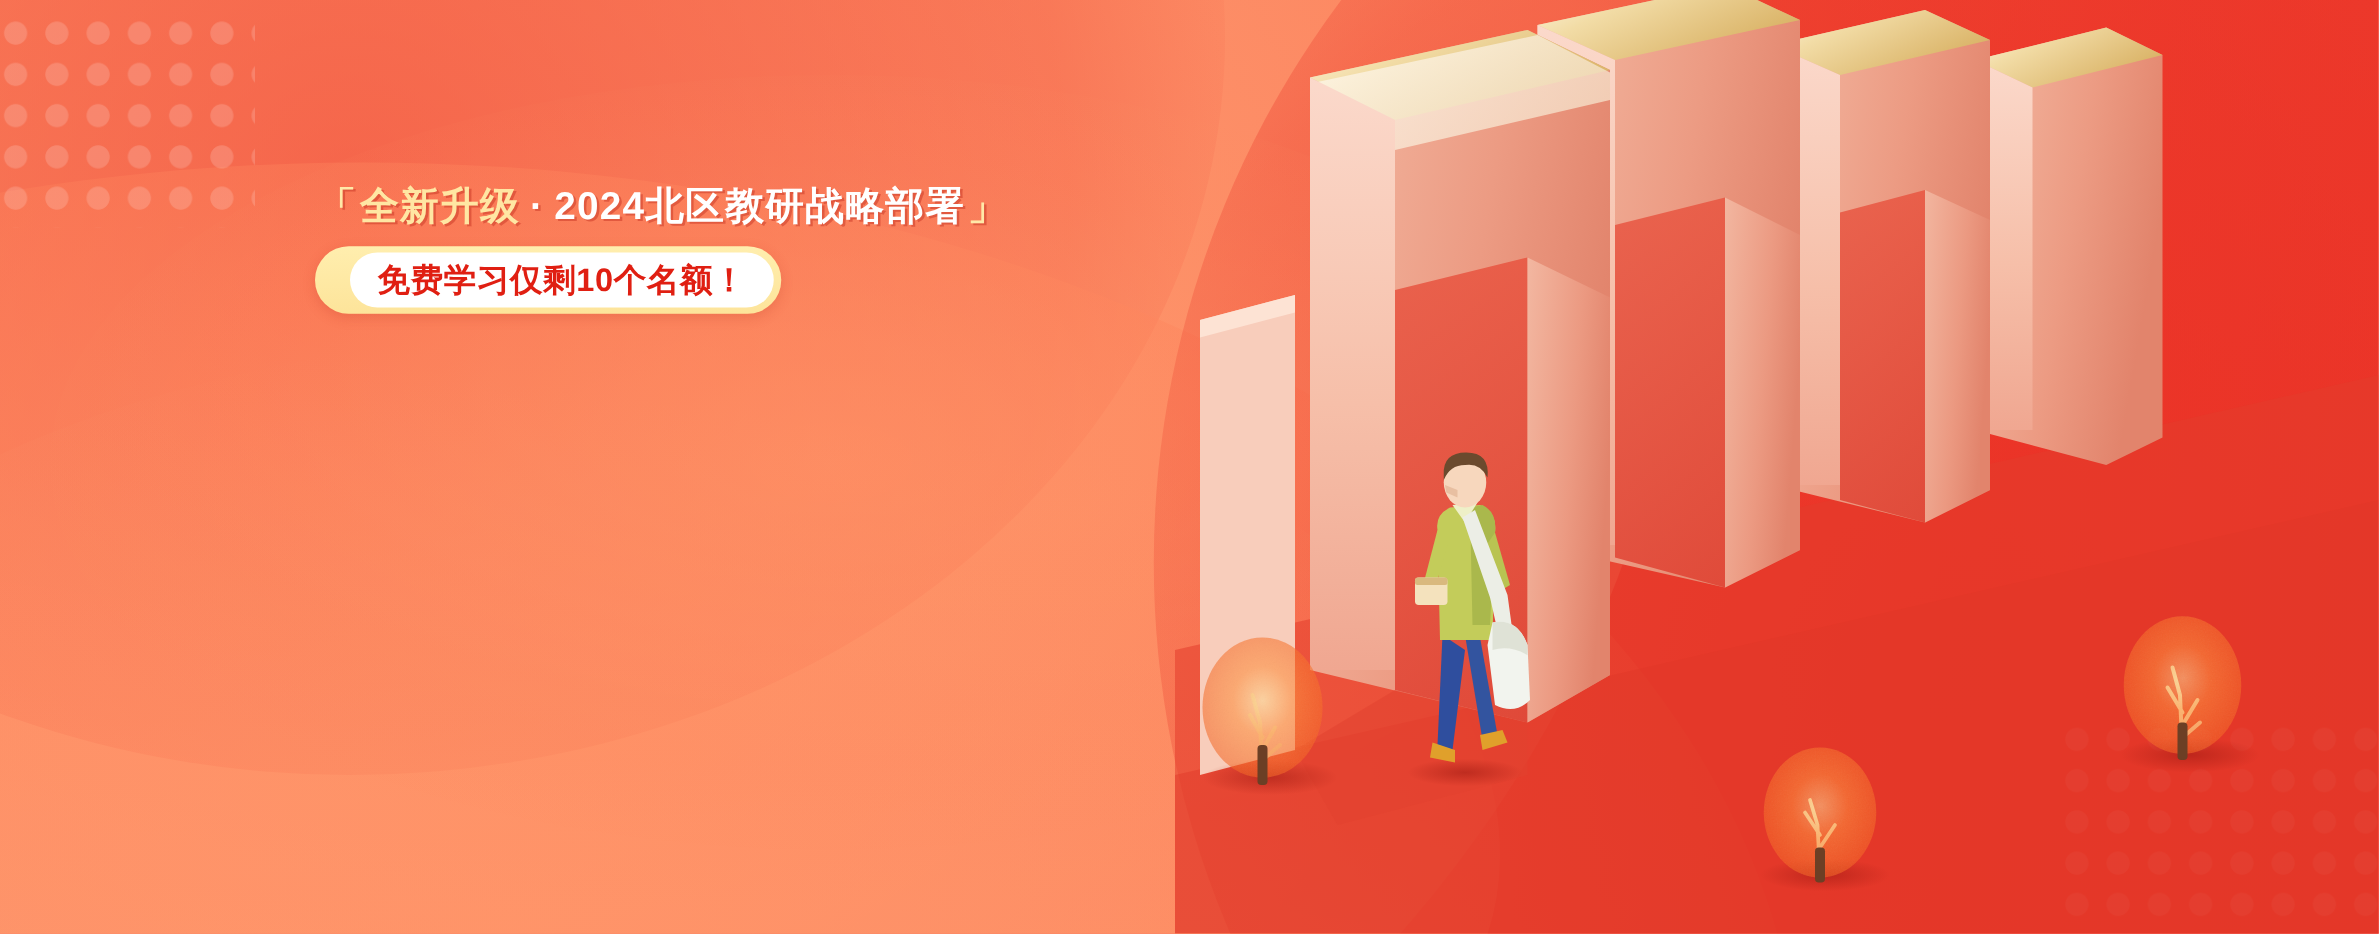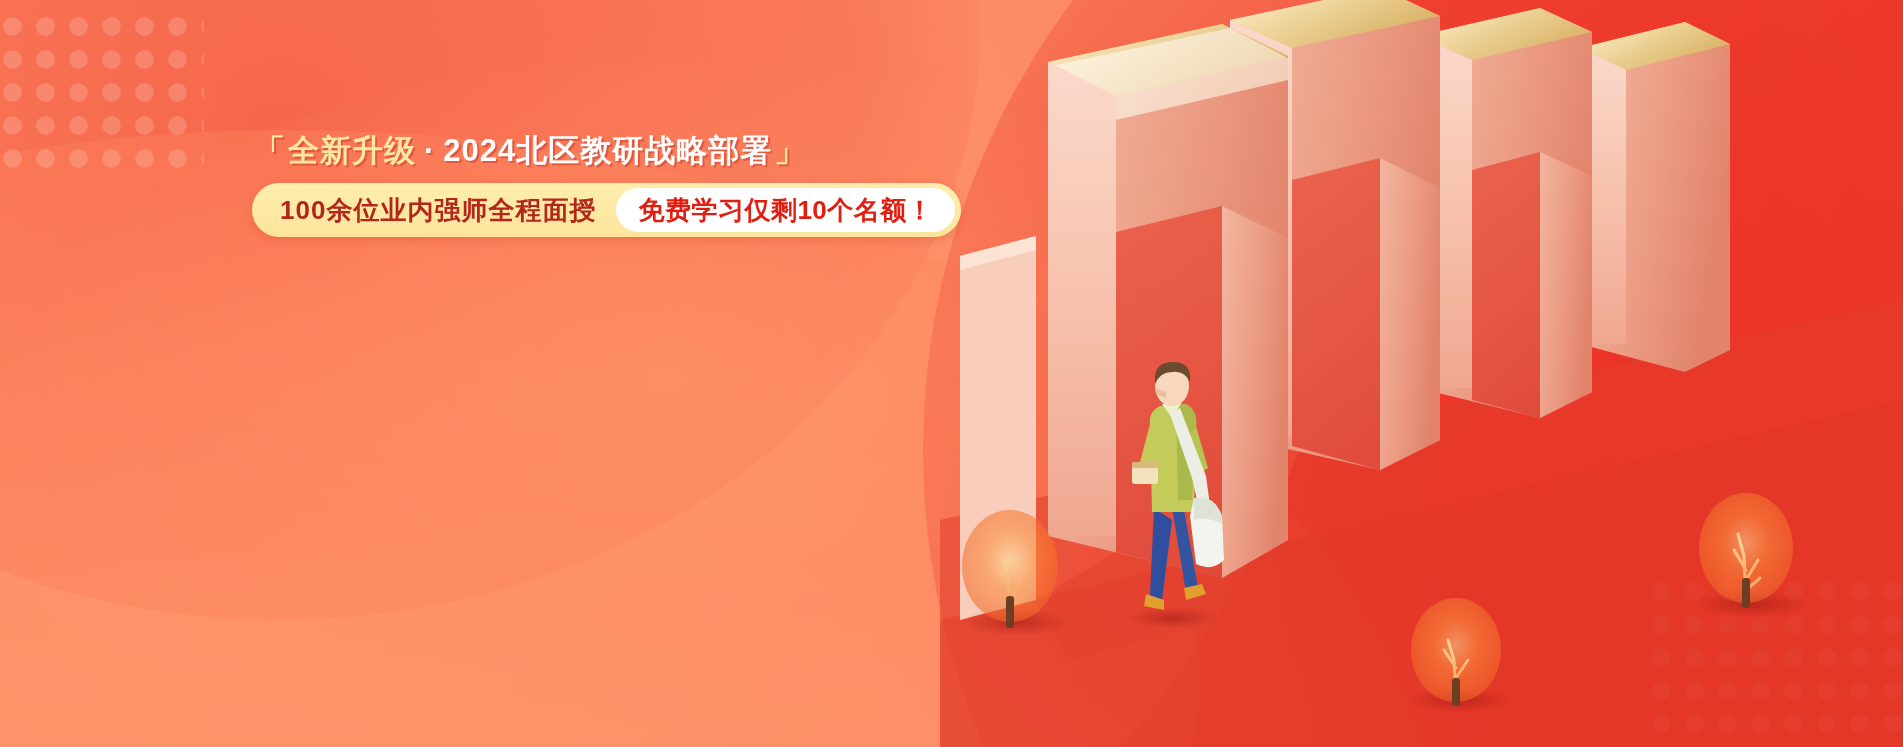--- a/index.html
+++ b/index.html
@@ -72,21 +72,21 @@
     background-size:33px 33px;
     background-position:0 0;
   }
   .dots-tl { left:-4px; top:10px;  width:208px; height:172px; }
   .dots-br { right:0px; bottom:0px; width:258px; height:172px;
              background-image:radial-gradient(circle, rgba(255,255,255,0.13) 38%, rgba(255,255,255,0) 41%); }
 
   
   .copy {
     position:absolute;
-    left:252px; top:132px;
+    left:252px; top:146px;
     width:760px;
   }
 
   .eyebrow {
     font-size:31px;
     font-weight:bold;
     letter-spacing:1px;
     line-height:1.2;
     white-space:nowrap;
     margin-bottom:14px;
@@ -311,19 +311,18 @@
   </div>
 
   <div class="copy">
 
     <div class="eyebrow">
       <span class="brk">「</span><span class="hl">全新升级</span><span class="dot">·</span><span class="white">2024北区教研战略部署</span><span class="brk">」</span>
     </div>
 
 
     <div class="pill-row">
-      <span class="pill-left">100余位业内强师全程面授</span>
       <span class="pill-right">免费学习仅剩10个名额！</span>
     </div>
 
   </div>
 
 </div>
 
 </body></html>

